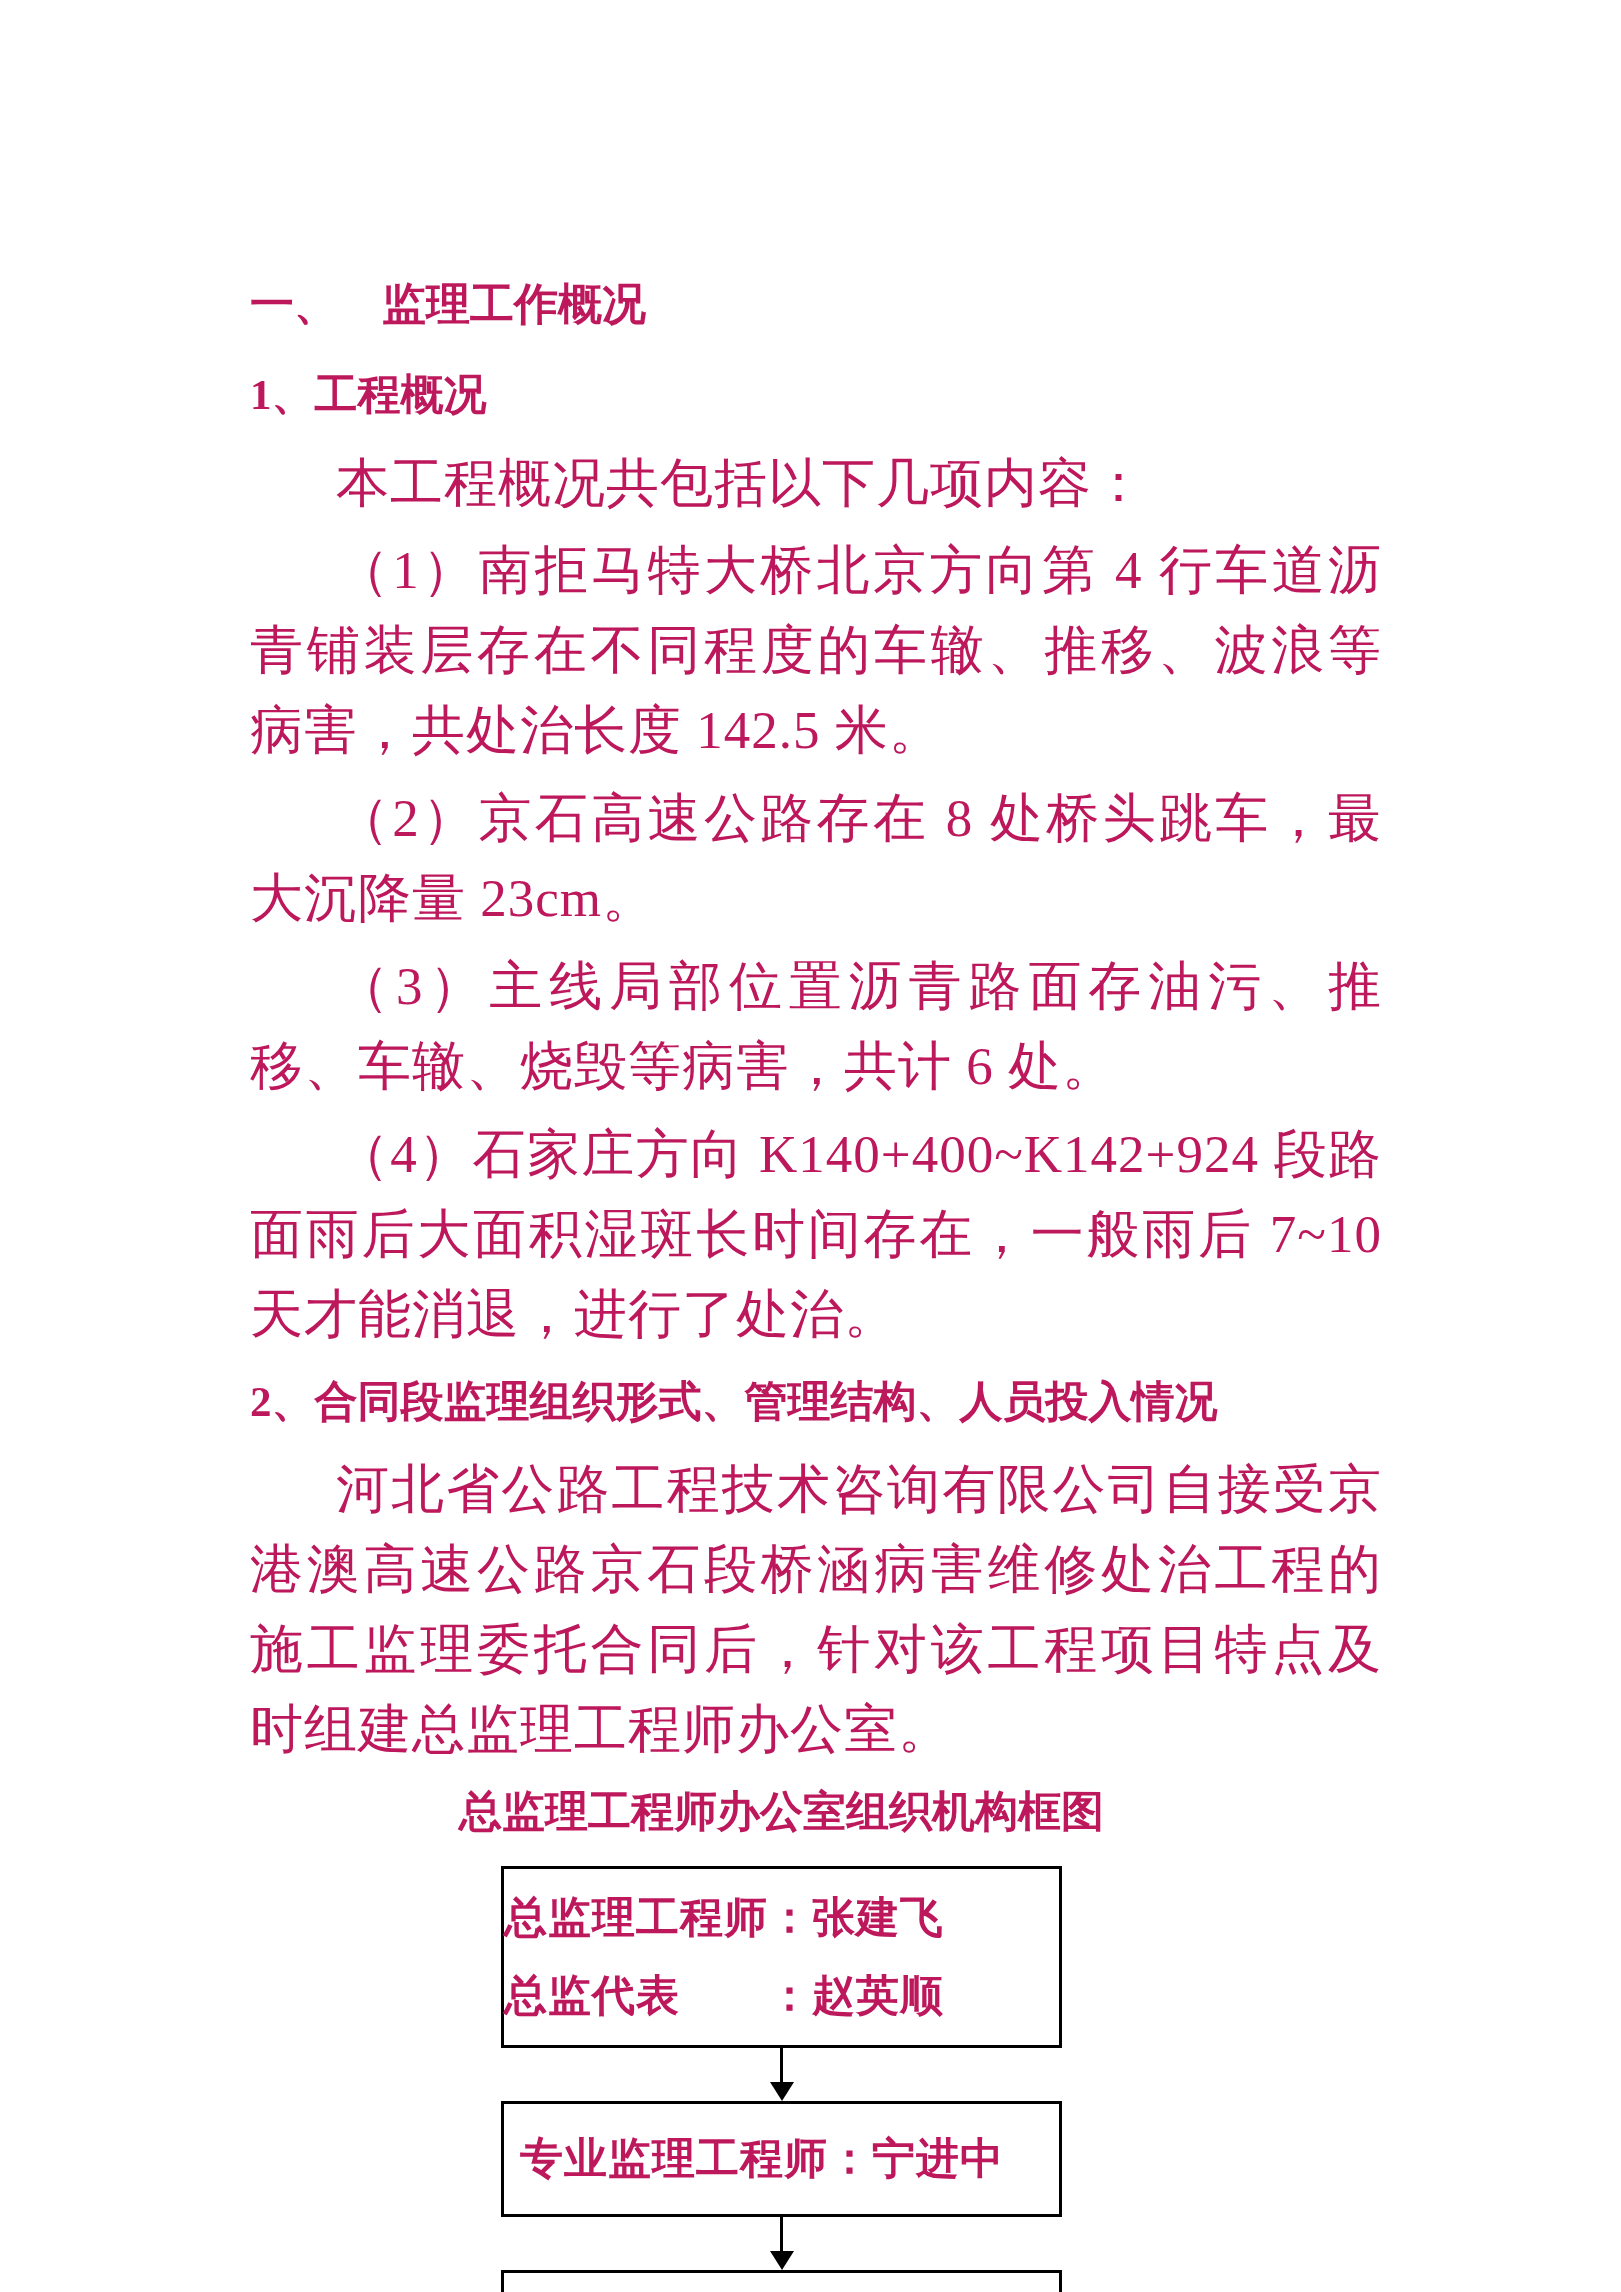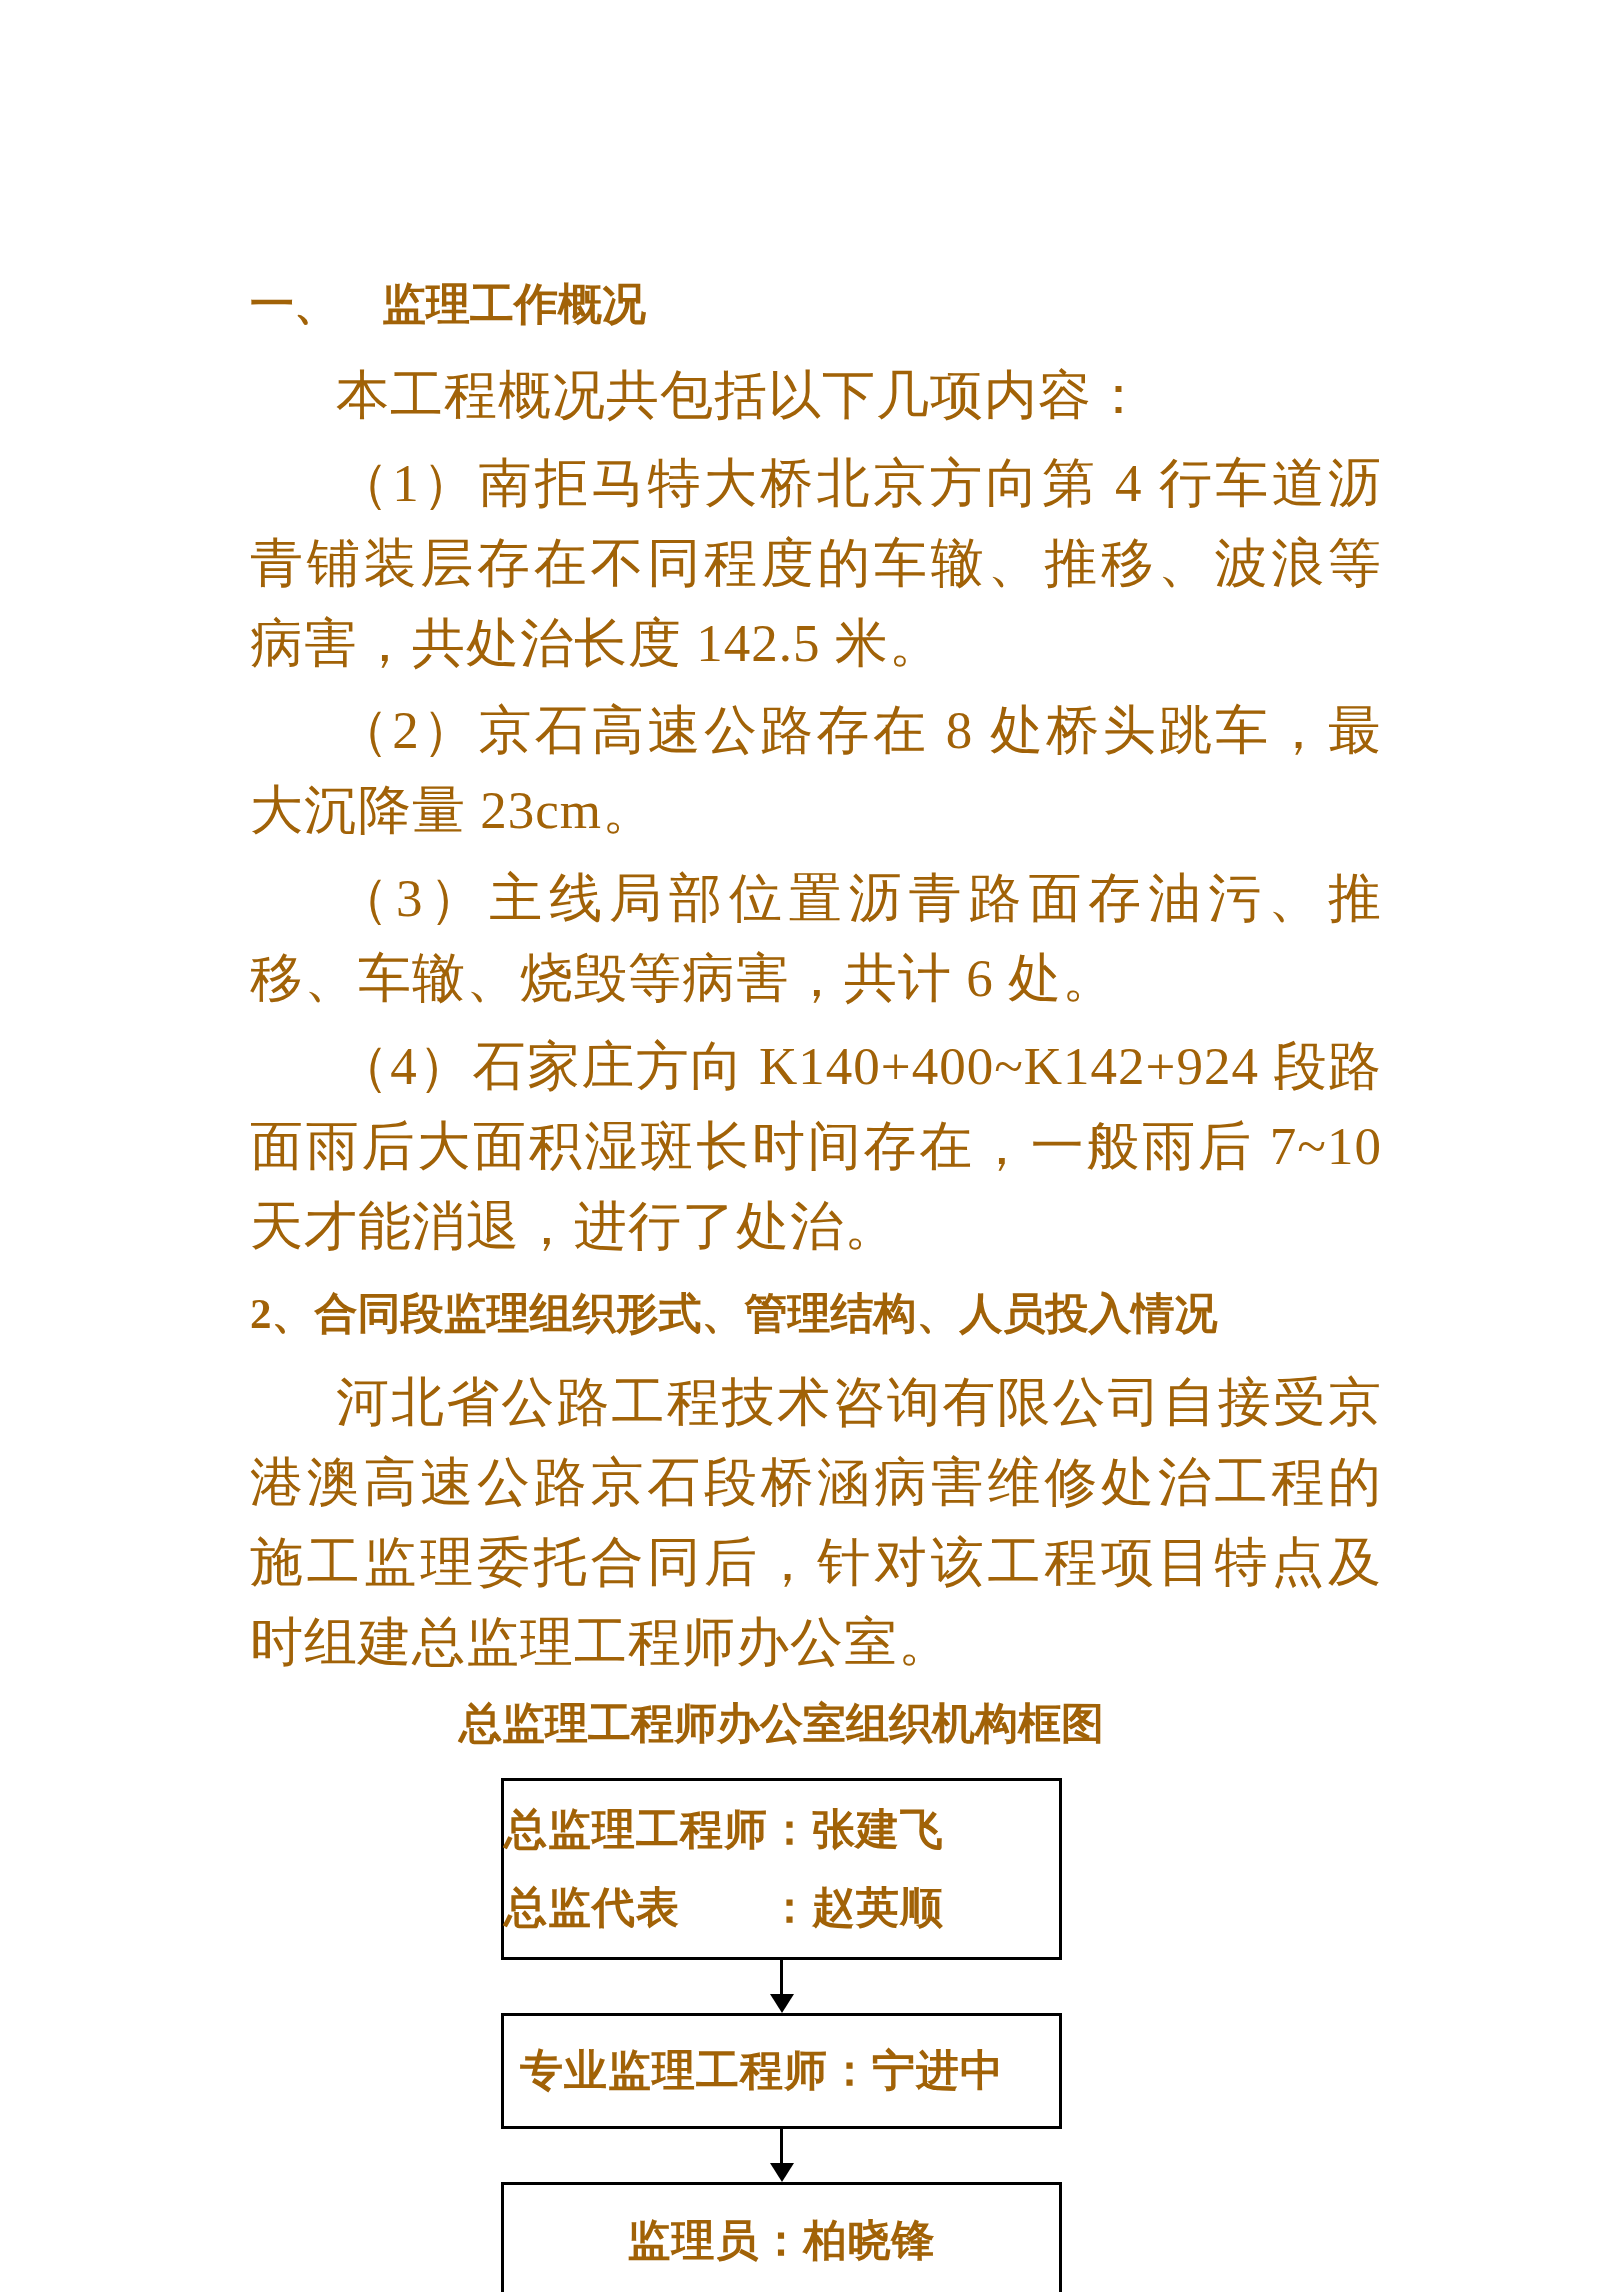--- a/index.html
+++ b/index.html
@@ -2,21 +2,21 @@
 <html lang="zh"><head>
 <meta charset="utf-8">
 <style>
   html,body{margin:0;padding:0;background:#9c9c9c;}
   .page{
     position:relative;
     width:1621px;
     height:2293px;
     margin:0 auto;
     background:#ffffff;
-    color:#a16207;
+    color:#be185d;
     font-family:"Liberation Serif","DejaVu Serif",serif;
     box-sizing:border-box;
     padding:265px 239px 0 250px;
     overflow:hidden;
   }
   .h1{
     font-size:44px;
     font-weight:bold;
     line-height:80px;
     margin:0 0 9.8px 0;
@@ -79,20 +79,21 @@
     border-top:19.6px solid #000;
   }
 </style>
 </head>
 <body>
 
 <div class="page">
 
   <div class="h1">一、　监理工作概况</div>
 
+  <div class="h2">1、工程概况</div>
 
   <p class="para">本工程概况共包括以下几项内容：</p>
 
   <p class="para">（1）南拒马特大桥北京方向第 4 行车道沥青铺装层存在不同程度的车辙、推移、波浪等病害，共处治长度 142.5 米。</p>
   <p class="para">（2）京石高速公路存在 8 处桥头跳车，最大沉降量 23cm。</p>
   <p class="para">（3）主线局部位置沥青路面存油污、推移、车辙、烧毁等病害，共计 6 处。</p>
   <p class="para">（4）石家庄方向 K140+400~K142+924 段路面雨后大面积湿斑长时间存在，一般雨后 7~10 天才能消退，进行了处治。</p>
 
   <div class="h2">2、合同段监理组织形式、管理结构、人员投入情况</div>
 

